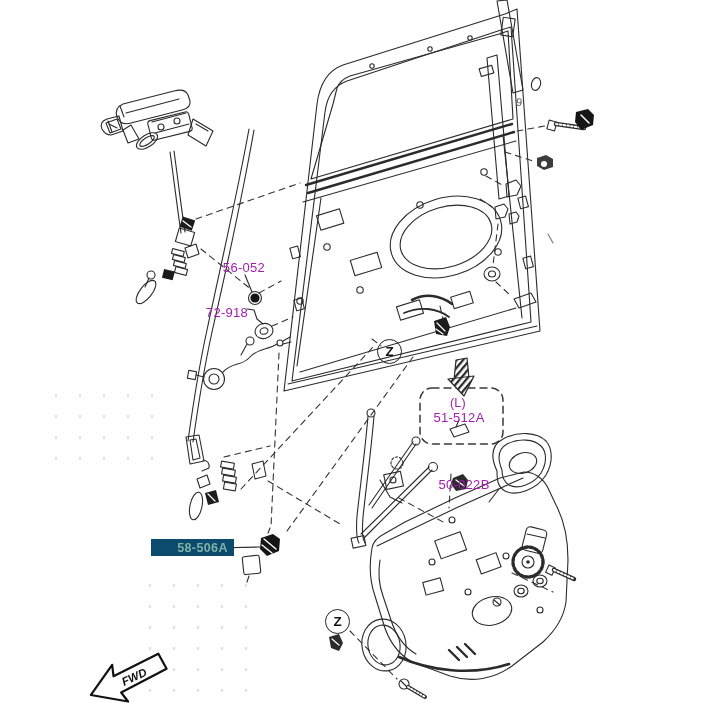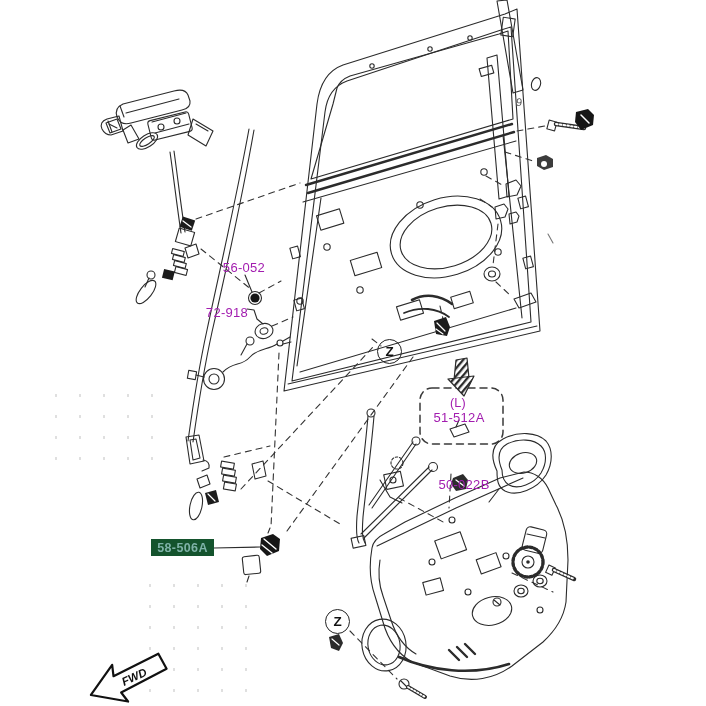--- a/index.html
+++ b/index.html
@@ -287,21 +287,21 @@
       </g>
 
     </g>
   </svg>
 
   <div class="lbl" style="left:244px;top:267px;">56-052</div>
   <div class="lbl" style="left:227px;top:312px;">72-918</div>
   <div class="lbl small" style="left:458px;top:403px;">(L)</div>
   <div class="lbl" style="left:459px;top:417px;">51-512A</div>
   <div class="lbl" style="left:464px;top:464px;margin-top:20px;">50-022B</div>
-  <div class="hl-label" style="background: #14532d; color: rgb(127, 178, 168);">58-506A</div>
+  <div class="hl-label" style="background: #0c4a6e; color: rgb(127, 178, 168); padding-left: 20px;">58-506A</div>
 
   <div class="zmark" style="left:377px;top:339px;">
     <span>Z</span>
   </div>
   <div class="zmark" style="left:325px;top:609px;">
     <span>Z</span>
   </div>
 
   <div class="stray">9</div>
 

